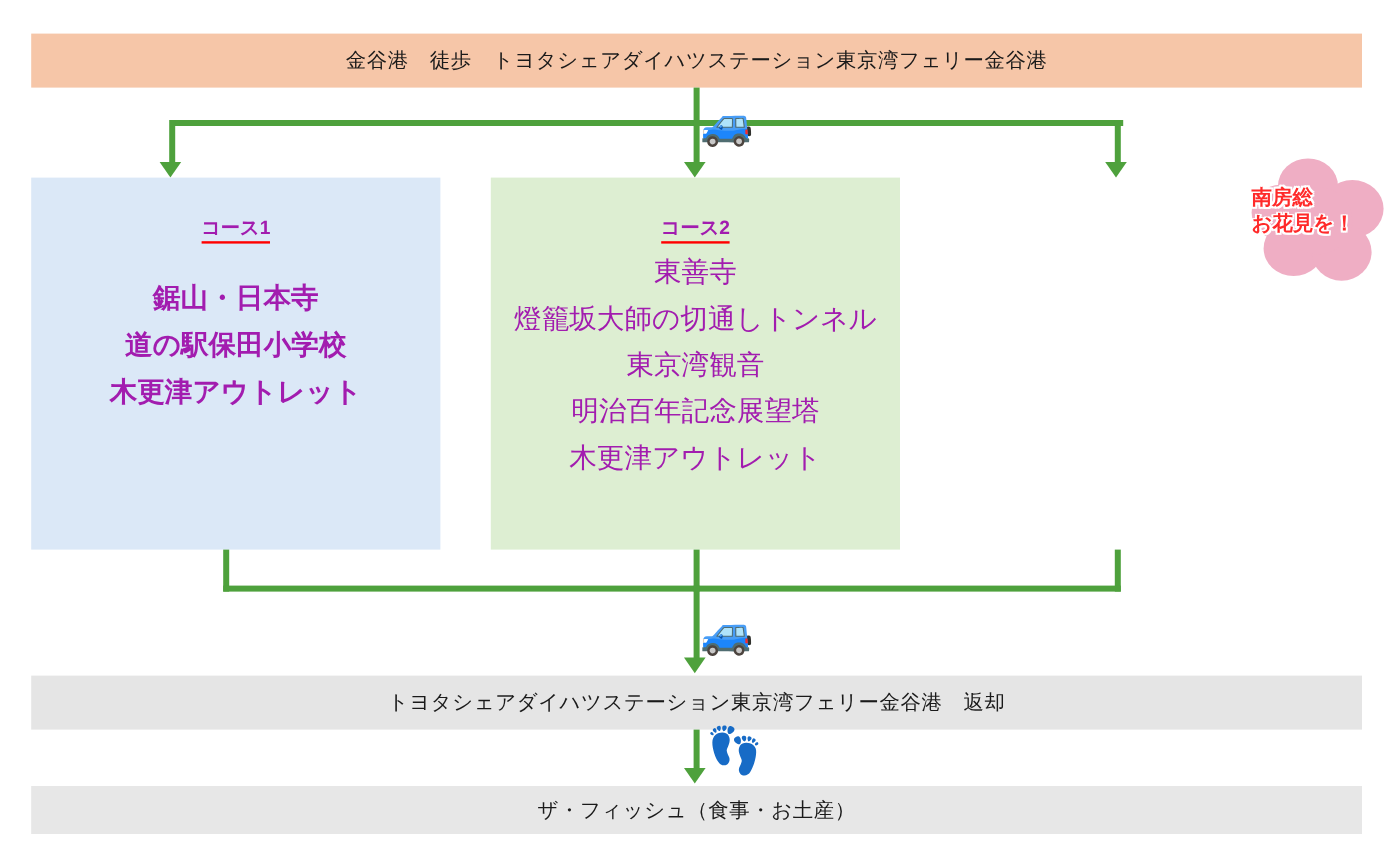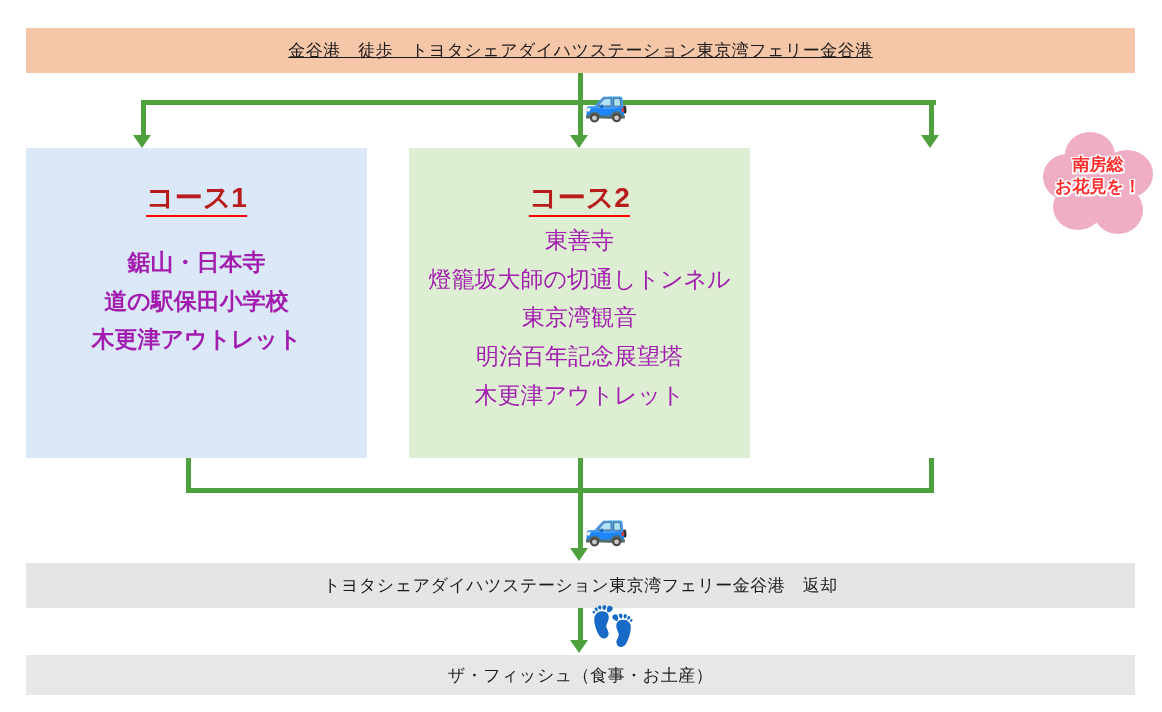--- a/index.html
+++ b/index.html
@@ -10,36 +10,36 @@
   }
   #canvas{position:relative;width:1162px;height:712px;}
 
   
   .bar{
     position:absolute;left:26px;width:1109px;
     display:flex;align-items:center;justify-content:center;
     font-size:17px;color:#1a1a1a;letter-spacing:.5px;
     box-sizing:border-box;
   }
-  #top-bar{top:28px;height:45px;background:#f6c6a8;text-decoration:underline;}
+  #top-bar{top:28px;height:45px;background:#f6c6a8;}
   #return-bar{top:563px;height:45px;background:#e5e5e5;}
   #fish-bar{top:655px;height:40px;background:#e7e7e7;font-family:Liberation Serif, serif;}
 
   
   .course-box{
     position:absolute;top:148px;height:310px;
     box-sizing:border-box;padding-top:34px;
     text-align:center;
   }
   #course-1{left:26px;width:341px;background:#dbe8f7;}
   #course-2{left:409px;width:341px;background:#ddeed2;}
   #course-3{left:792px;width:343px;background:#fbfacb;}
 
   .course-title{
-    font-size:28px;font-weight:bold;color:#b91c1c;
+    font-size:16px;font-weight:bold;color:#a21caf;
     display:inline-block;line-height:1.15;
     border-bottom:2px double #ff0000;
     padding-bottom:1px;margin-bottom:4px;
   }
   .spot-list{margin:0;padding:0;list-style:none;}
   .spot-list li{
     font-size:23px;color:#a21caf;line-height:1.68;
     white-space:pre;
   }
   #course-1 .spot-list{margin-top:22px;font-weight:bold;}
@@ -91,21 +91,21 @@
     position:absolute;background:#efaec4;border-radius:50%;
   }
   #sakura-badge .p1{left:22px;top:0px;width:50px;height:46px;}
   #sakura-badge .p2{left:0px;top:22px;width:48px;height:46px;}
   #sakura-badge .p3{left:58px;top:18px;width:52px;height:48px;}
   #sakura-badge .p4{left:10px;top:52px;width:50px;height:46px;}
   #sakura-badge .p5{left:50px;top:54px;width:50px;height:48px;}
   #sakura-badge .p6{left:26px;top:24px;width:58px;height:56px;}
   #sakura-badge .badge-text{
     position:absolute;left:0;top:22px;width:110px;
-    text-align:center;font-size:17px;font-weight:bold;
+    text-align:left;font-size:17px;font-weight:bold;
     color:#ff2a2a;line-height:1.3;
     text-shadow:
       -1.5px -1.5px 0 #fff, 1.5px -1.5px 0 #fff,
       -1.5px  1.5px 0 #fff, 1.5px  1.5px 0 #fff,
        0 -1.5px 0 #fff, 0 1.5px 0 #fff,
       -1.5px 0 0 #fff, 1.5px 0 0 #fff;
   }
 </style>
 </head>
 <body>

